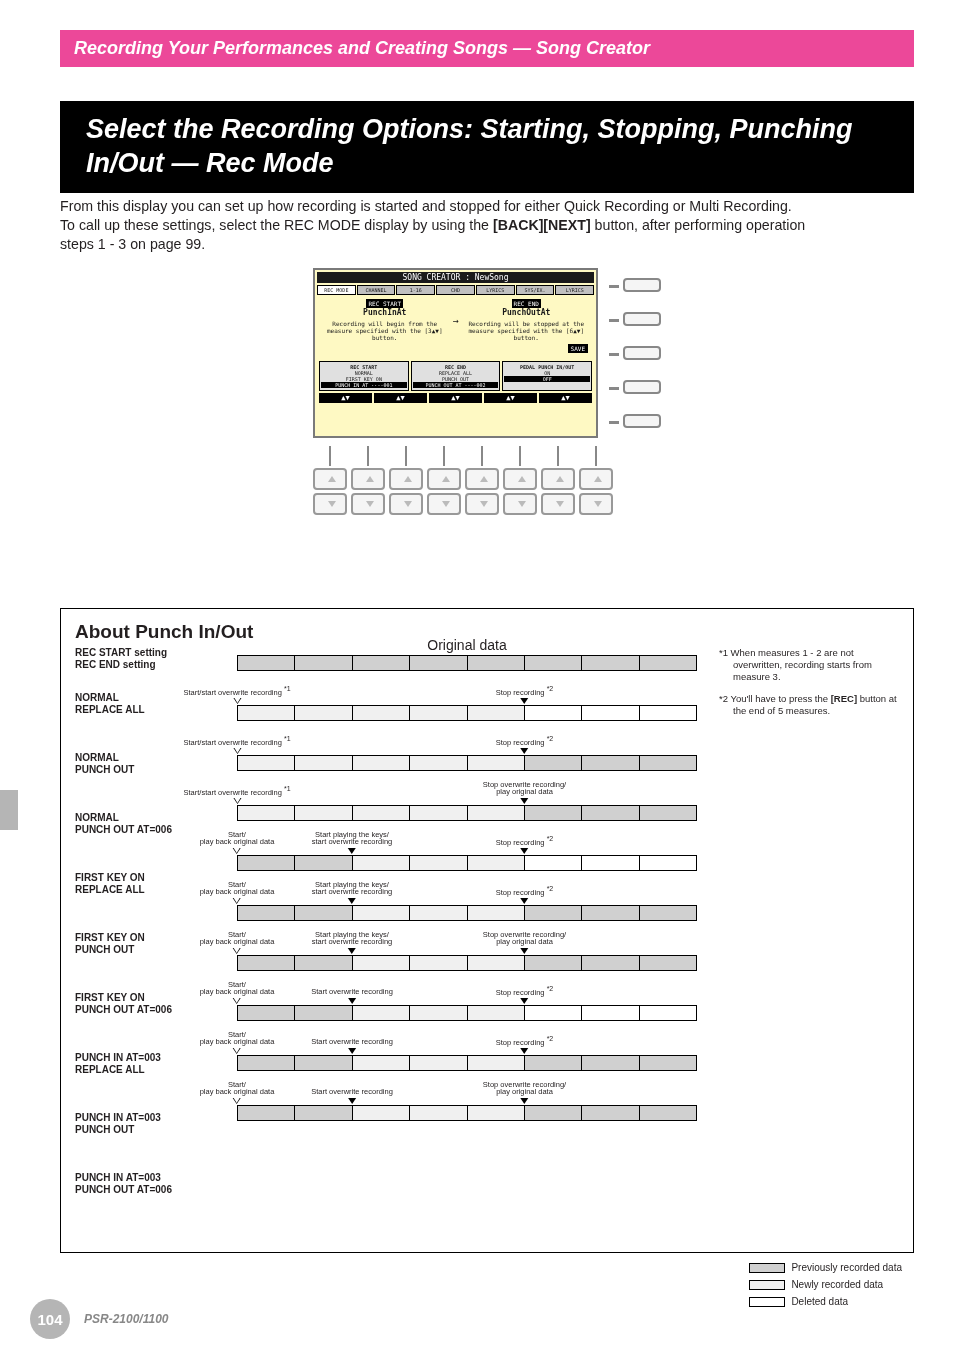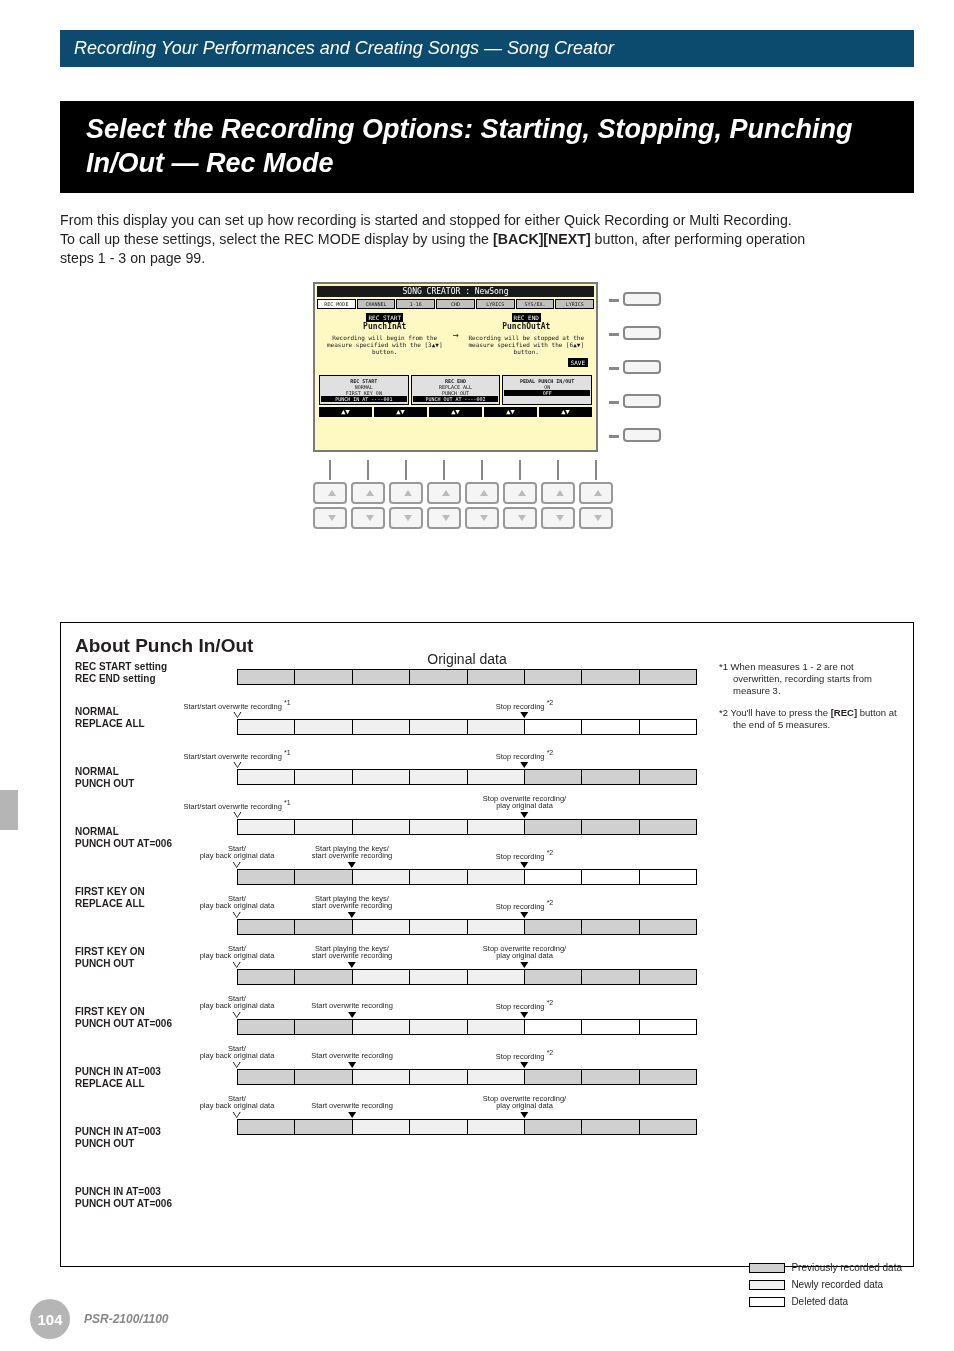--- a/index.html
+++ b/index.html
@@ -6,32 +6,32 @@
   body {
     width: 954px;
     height: 1351px;
     background: #fff;
     font-family: "Helvetica Neue", Helvetica, Arial, sans-serif;
     color: #231f20;
     position: relative;
   }
   .page { padding: 30px 40px 20px 60px; position: relative; }
   .chapter-bar {
-    background: #0c4a6e;
+    background: #ec4899;
     color: #fff;
-    font-weight: 400;
+    font-weight: 700;
     font-style: italic;
     font-size: 18px;
     padding: 8px 14px;
     margin-bottom: 34px;
   }
   .section-title-wrap {
     background: #000;
     padding: 12px 26px;
-    margin-bottom: 18px;
+    margin-bottom: 4px;
   }
   .section-title {
     color: #fff;
     font-weight: 700;
     font-style: italic;
     font-size: 27px;
     line-height: 1.25;
   }
   .body-text {
     font-size: 14.2px;

